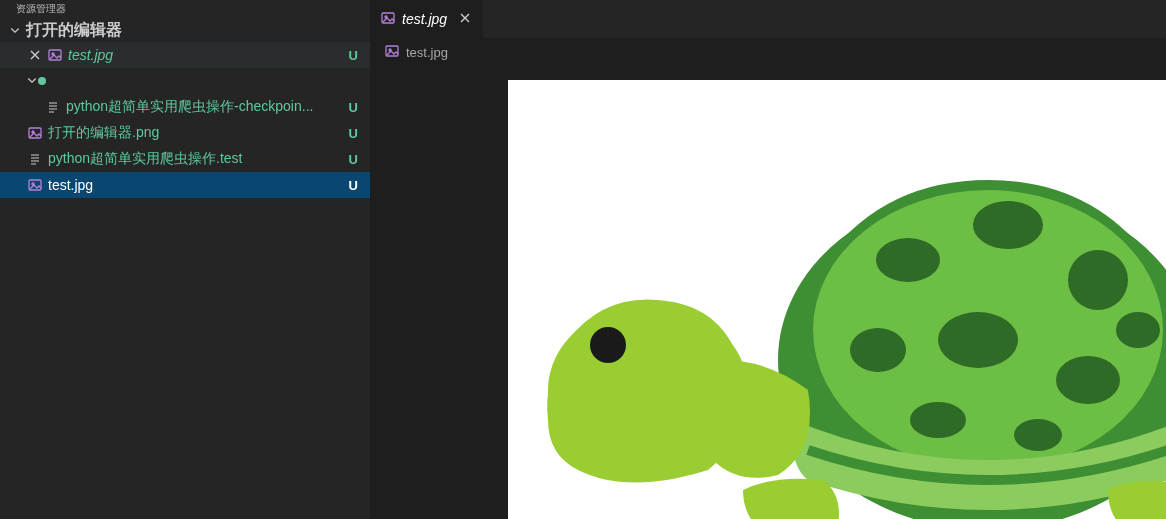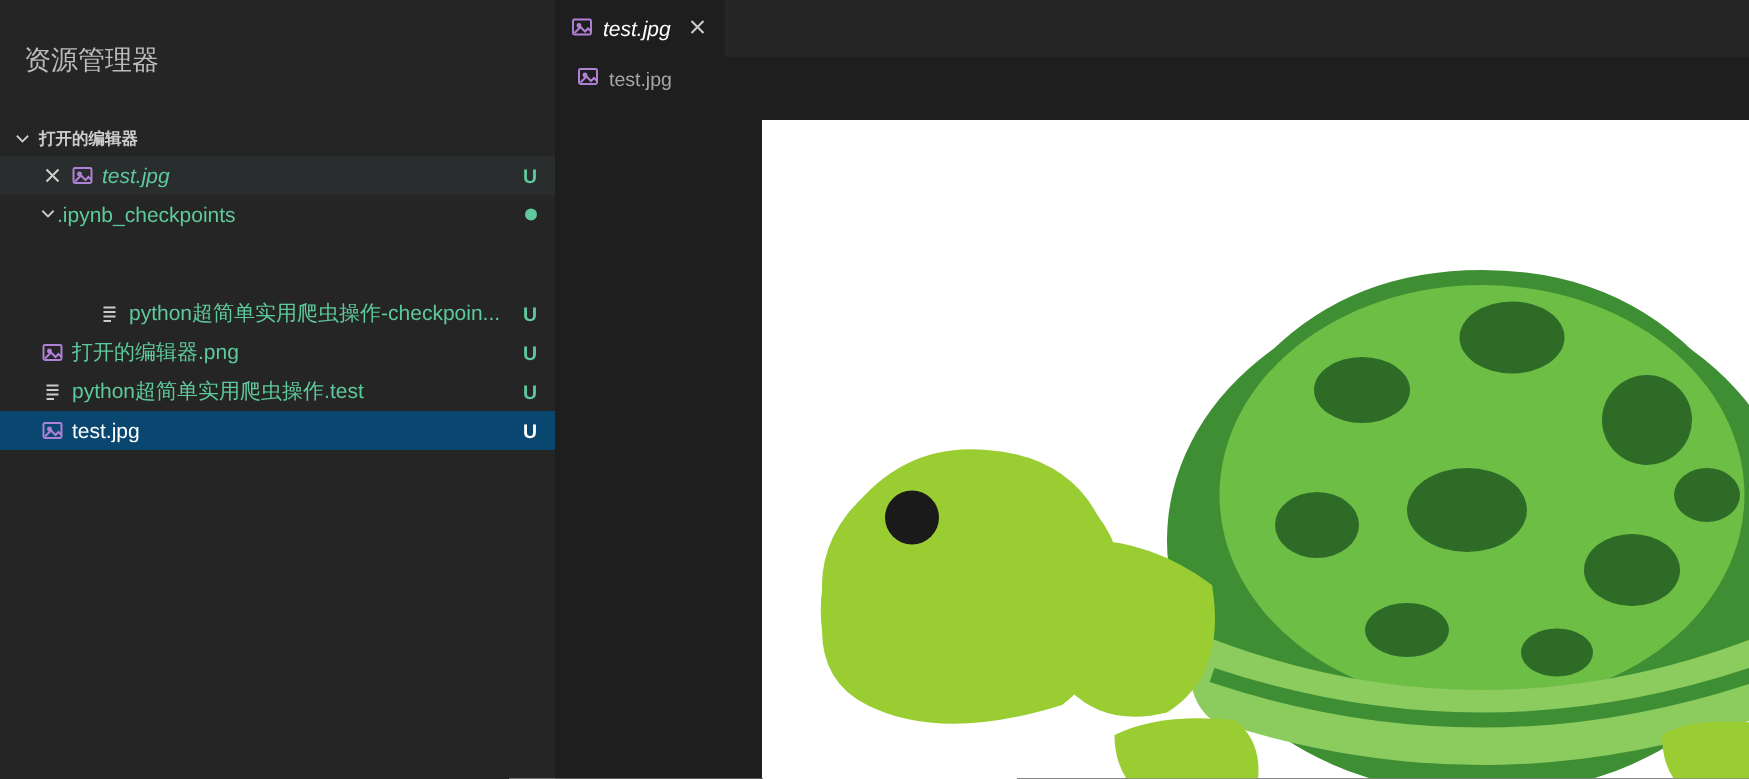--- a/index.html
+++ b/index.html
@@ -13,29 +13,29 @@
       display: flex;
     }
     .sidebar {
       width: 370px;
       background: #252526;
       display: flex;
       flex-direction: column;
       font-size: 14px;
     }
     .sidebar-title {
-      padding: 28px 16px;
-      font-size: 18px;
+      padding: 2px 16px;
+      font-size: 10px;
       color: #bbbbbb;
     }
     .section-header {
       display: flex;
       align-items: center;
       padding: 4px 8px;
-      font-size: 11px;
+      font-size: 16px;
       font-weight: 600;
       cursor: pointer;
       color: #cccccc;
       height: 24px;
     }
     .section-header .chev {
       margin-right: 4px;
       display: inline-flex;
       width: 14px;
       justify-content: center;
@@ -53,21 +53,21 @@
     .item-row.hover-bg { background: #2a2d2e; }
     .item-row.selected {
       background: #094771;
       color: #ffffff;
     }
     .folder-row {
       color: #5EC99C;
     }
     .file-green { color: #5EC99C; }
     .indent-1 { padding-left: 26px; }
-    .indent-2 { padding-left: 64px; margin-top: 40px; }
+    .indent-2 { padding-left: 44px; }
     .file-name {
       flex: 1;
       white-space: nowrap;
       overflow: hidden;
       text-overflow: ellipsis;
       font-size: 14px;
     }
     .file-name.italic { font-style: italic; }
     .status-letter {
       color: #5EC99C;
@@ -176,21 +176,20 @@
     <span class="status-letter">U</span>
   </div>
 
 
   <div class="item-row indent-1 folder-row">
     <span class="chev">
       <svg class="chev-svg" viewBox="0 0 16 16" fill="none" stroke="#cccccc" stroke-width="1.6">
           <path d="M3 6l5 5 5-5"></path>
         </svg>
     </span>
-    <span class="file-name">.ipynb_checkpoints</span>
     <span class="status-dot"></span>
   </div>
 
   <div class="item-row indent-2">
     <span class="icon-slot">
       <svg class="icon-svg" viewBox="0 0 16 16" fill="none" stroke="#cccccc" stroke-width="1.2">
           <path d="M4 4h8M4 7h8M4 10h8M4 13h5"></path>
         </svg>
     </span>
     <span class="file-name file-green">python超简单实用爬虫操作-checkpoin...</span>

